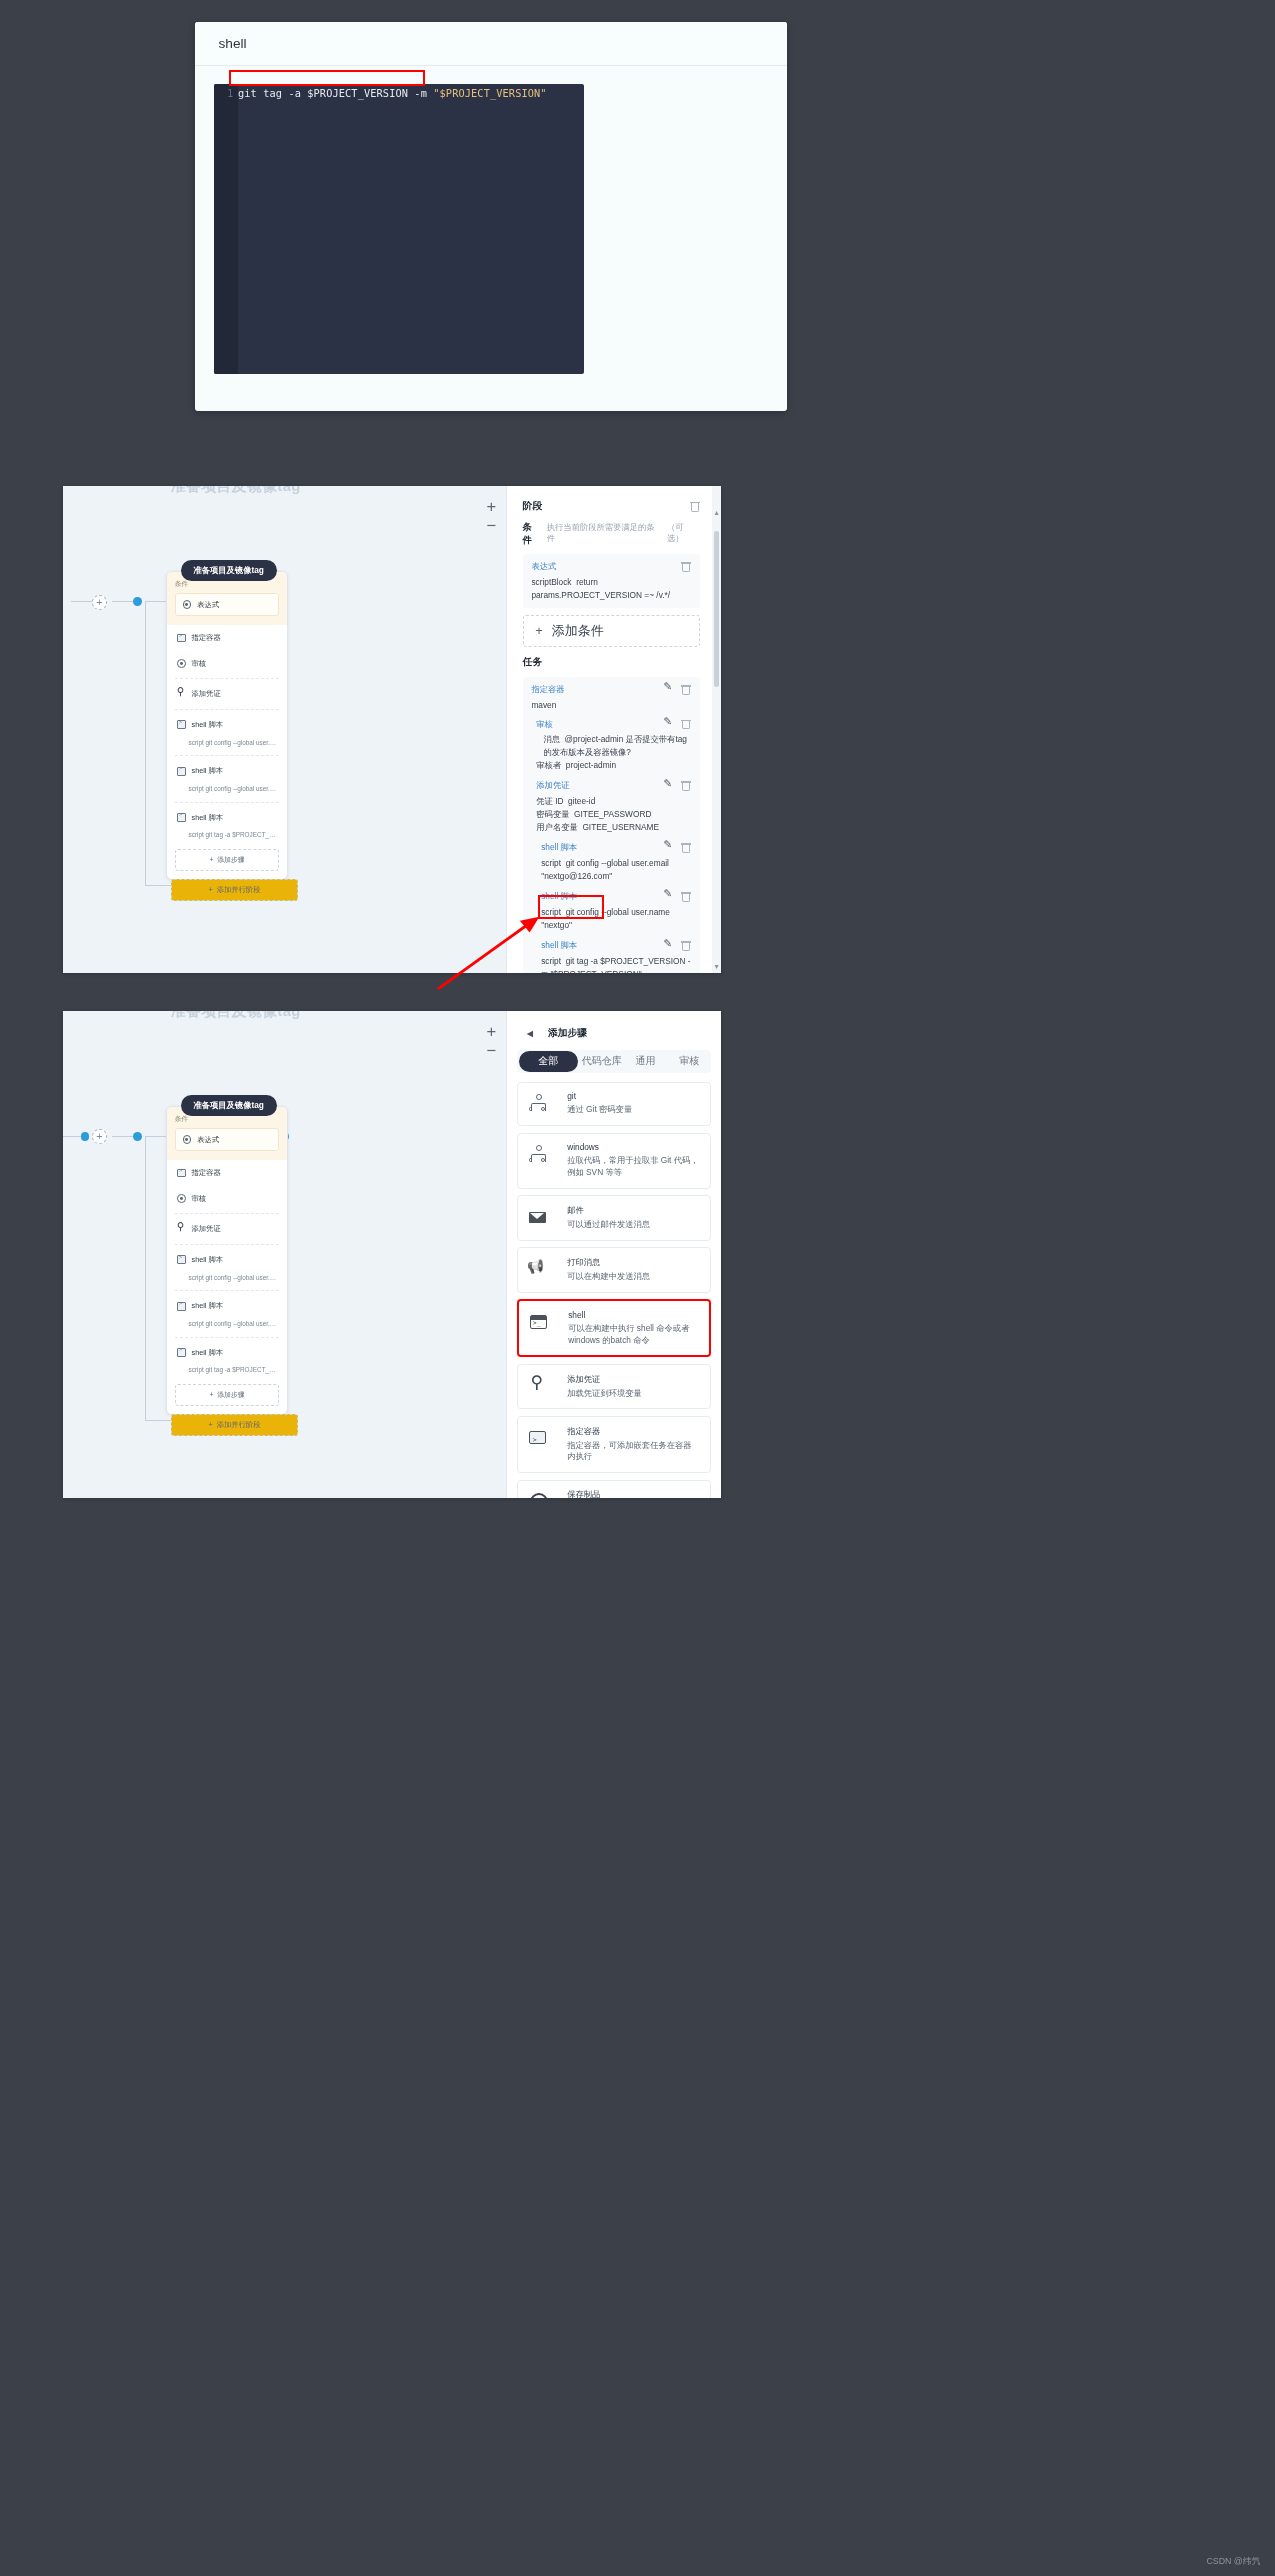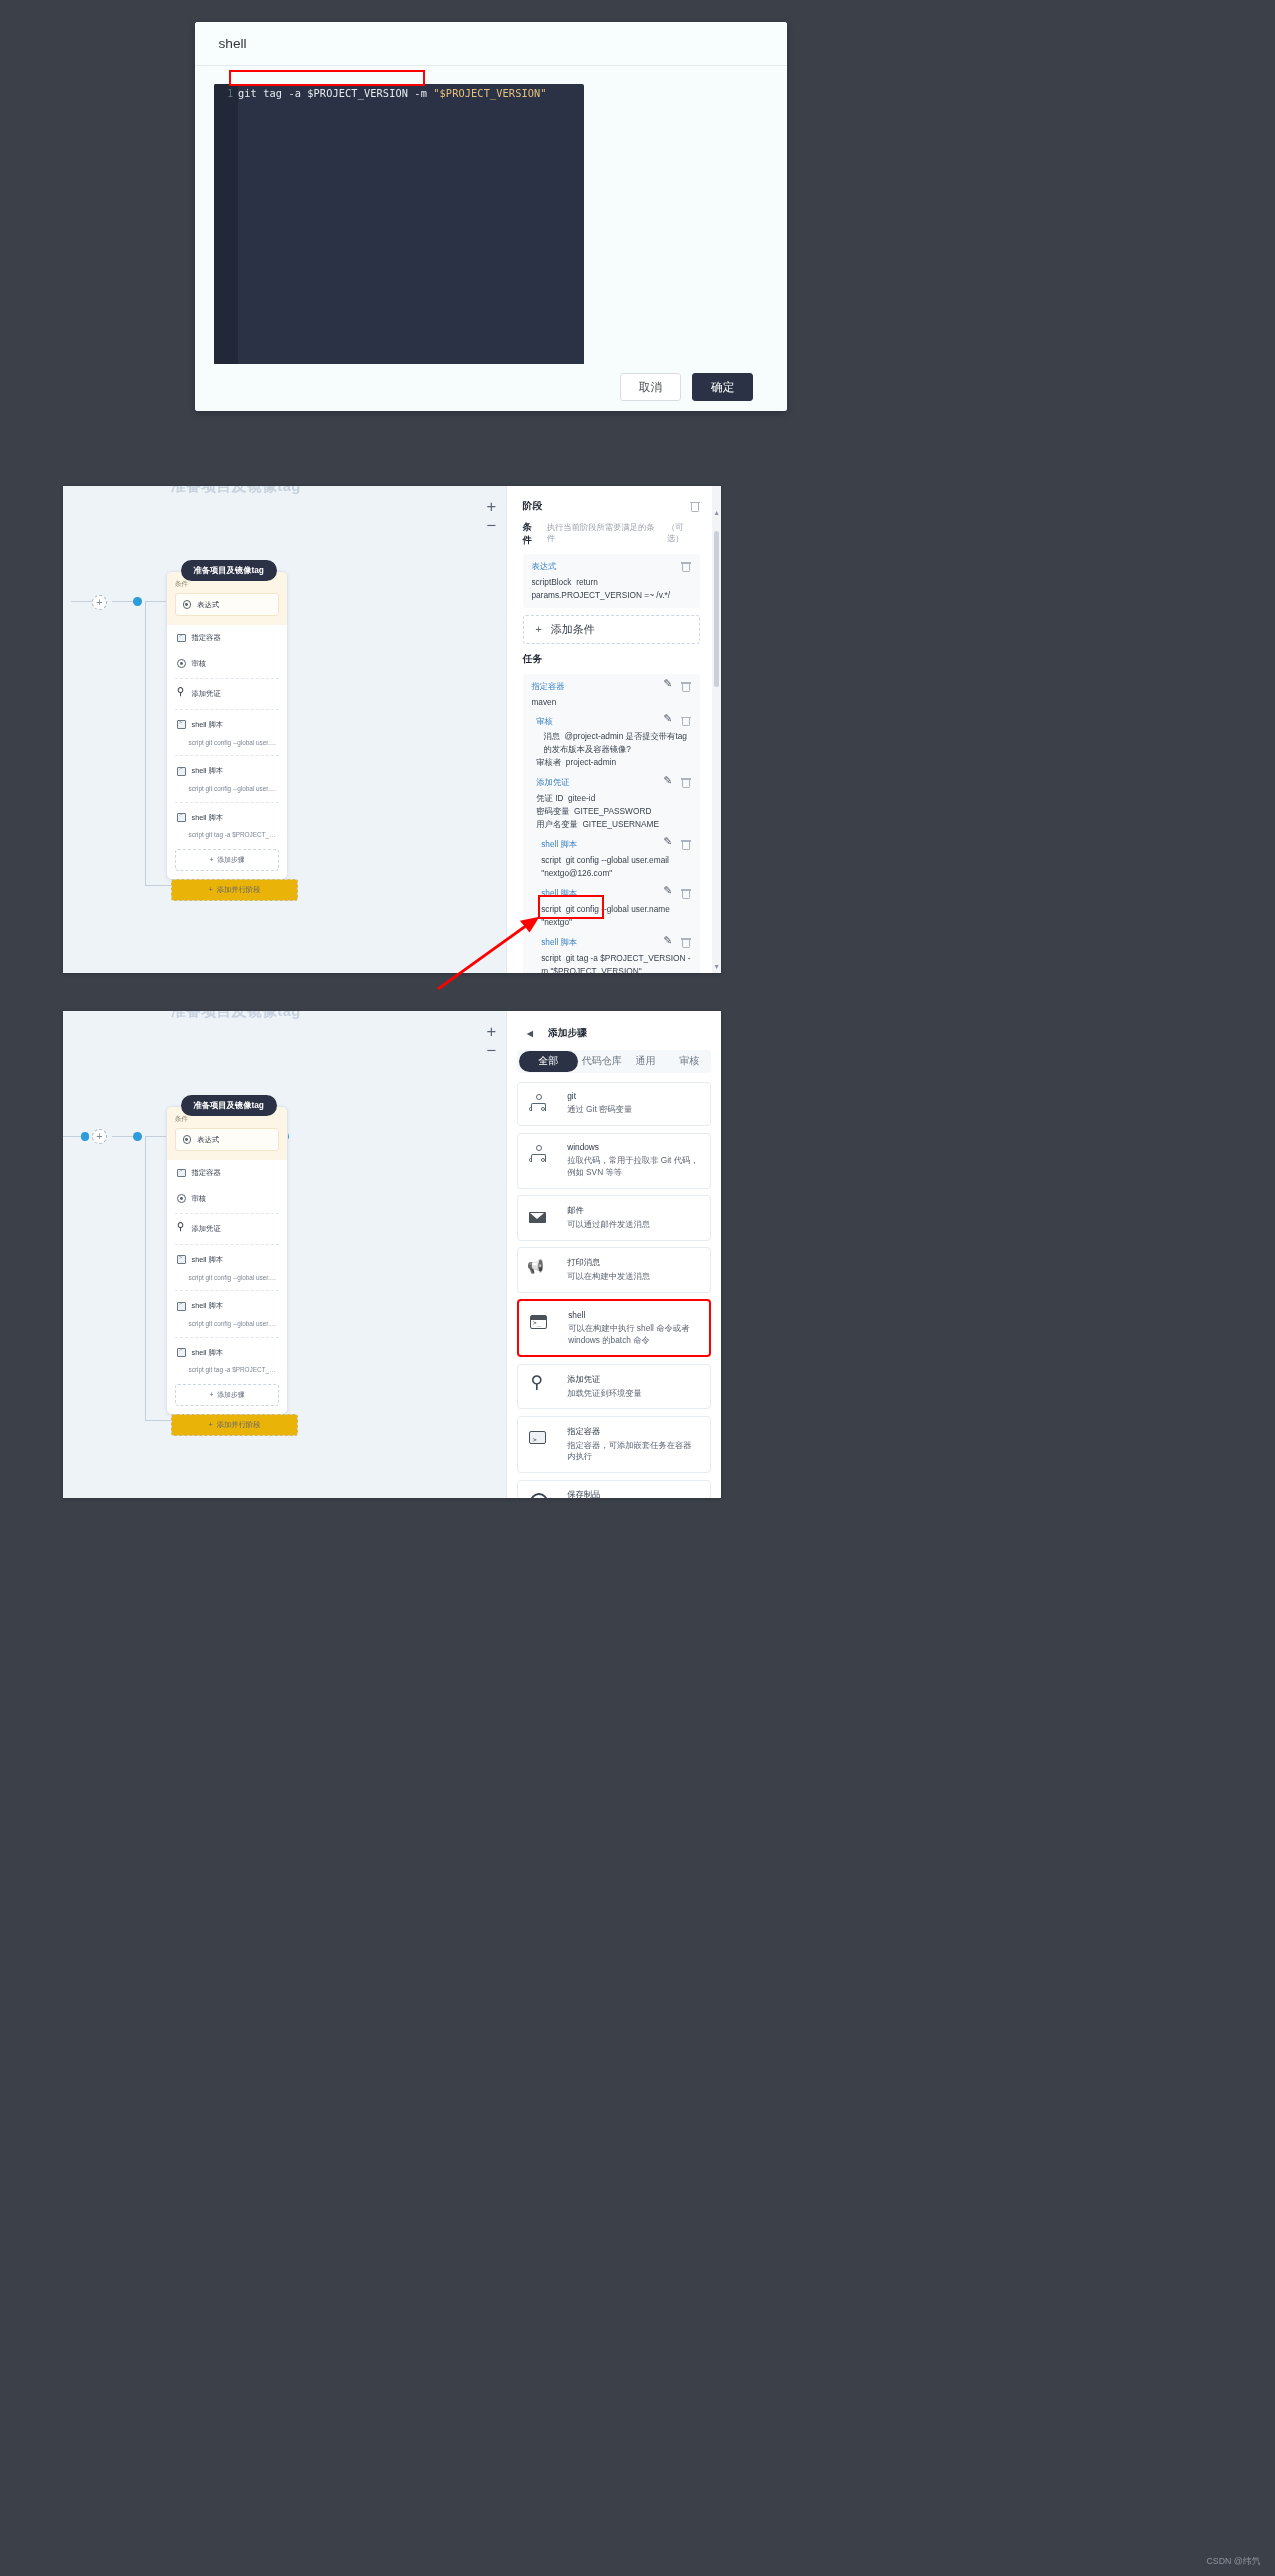--- a/index.html
+++ b/index.html
@@ -109,21 +109,21 @@
   .pencil::after { content:"✎"; position:absolute; left:0; top:-3.9px; font-size:10.8px;
                    color:#59616c; }
   .cond-line { display:flex; align-items:baseline; gap:5.9px; margin-bottom:6.8px; }
   .cond-line .t1 { font-weight:bold; font-size:9.3px; color:#1f2733; }
   .cond-line .t2 { color:#9aa3ae; font-size:8.3px; }
   .card { background:#f7f9fb; border-radius:2.9px; padding:6.8px 8.8px; margin-bottom:6.8px; }
   .card .chead { display:flex; align-items:center; gap:6.8px; margin-bottom:3.9px; }
   .card .ctitle { color:#3b82c4; font-size:8.3px; }
   .card .crow { color:#3a424d; font-size:8.3px; line-height:12.7px; }
   .dash-btn { border:1px dashed #ccd5e0; border-radius:2.9px; padding:5.9px 0 5.9px 11.7px;
-              font-size:11px; color:#3a424d; margin-bottom:8.8px; cursor:pointer;font-family:Liberation Mono, monospace; }
+              font-size:13px; color:#3a424d; margin-bottom:8.8px; cursor:pointer; }
   .dash-btn .p { color:#5a6472; margin-right:8.8px; }
   .scrollbar { position:absolute; right:2px; width:4.9px; border-radius:2.9px; background:#c9d0d8;}
   .scrolltrack { position:absolute; right:0; top:0; bottom:0; width:8.8px; background:#f2f4f7;}
   .sarrow { position:absolute; right:0; width:8.8px; height:10.8px; text-align:center;
             font-size:6.8px; line-height:10.8px; color:#8d97a3; cursor:pointer; background:#f2f4f7;}
 
   
   .picker { flex:1; background:#fff; position:relative; }
   .pk-head { display:flex; align-items:center; gap:12.7px; padding:15.6px 0 10.8px 17.6px;
              font-size:9.8px; font-weight:bold; color:#1f2733; }
@@ -187,24 +187,20 @@
 <div id="shot1" class="panel">
   <div class="dlg-head">shell</div>
   <div class="dlg-body">
     <div class="editor">
       <div class="gutter">
         <div class="lineno">1</div>
       </div>
       <div class="codeline"><span class="c-w">git tag -a $PROJECT_VERSION -m </span><span class="c-s">"$PROJECT_VERSION"</span></div>
     </div>
   </div>
-  <div class="dlg-foot">
-    <button class="btn">取消</button>
-    <button class="btn primary">确定</button>
-  </div>
 </div>
 <div class="redbox" style="left:229px; top:70px; width:196px; height:15.6px;"></div>
 
 <div id="shot2" class="shot">
 
   <div class="canvas">
     <div class="ghosttitle">准备项目及镜像tag</div>
     <div class="zoomctl" style="top:9.8px;">+</div>
     <div class="zoomctl" style="top:29px;">−</div>
 

